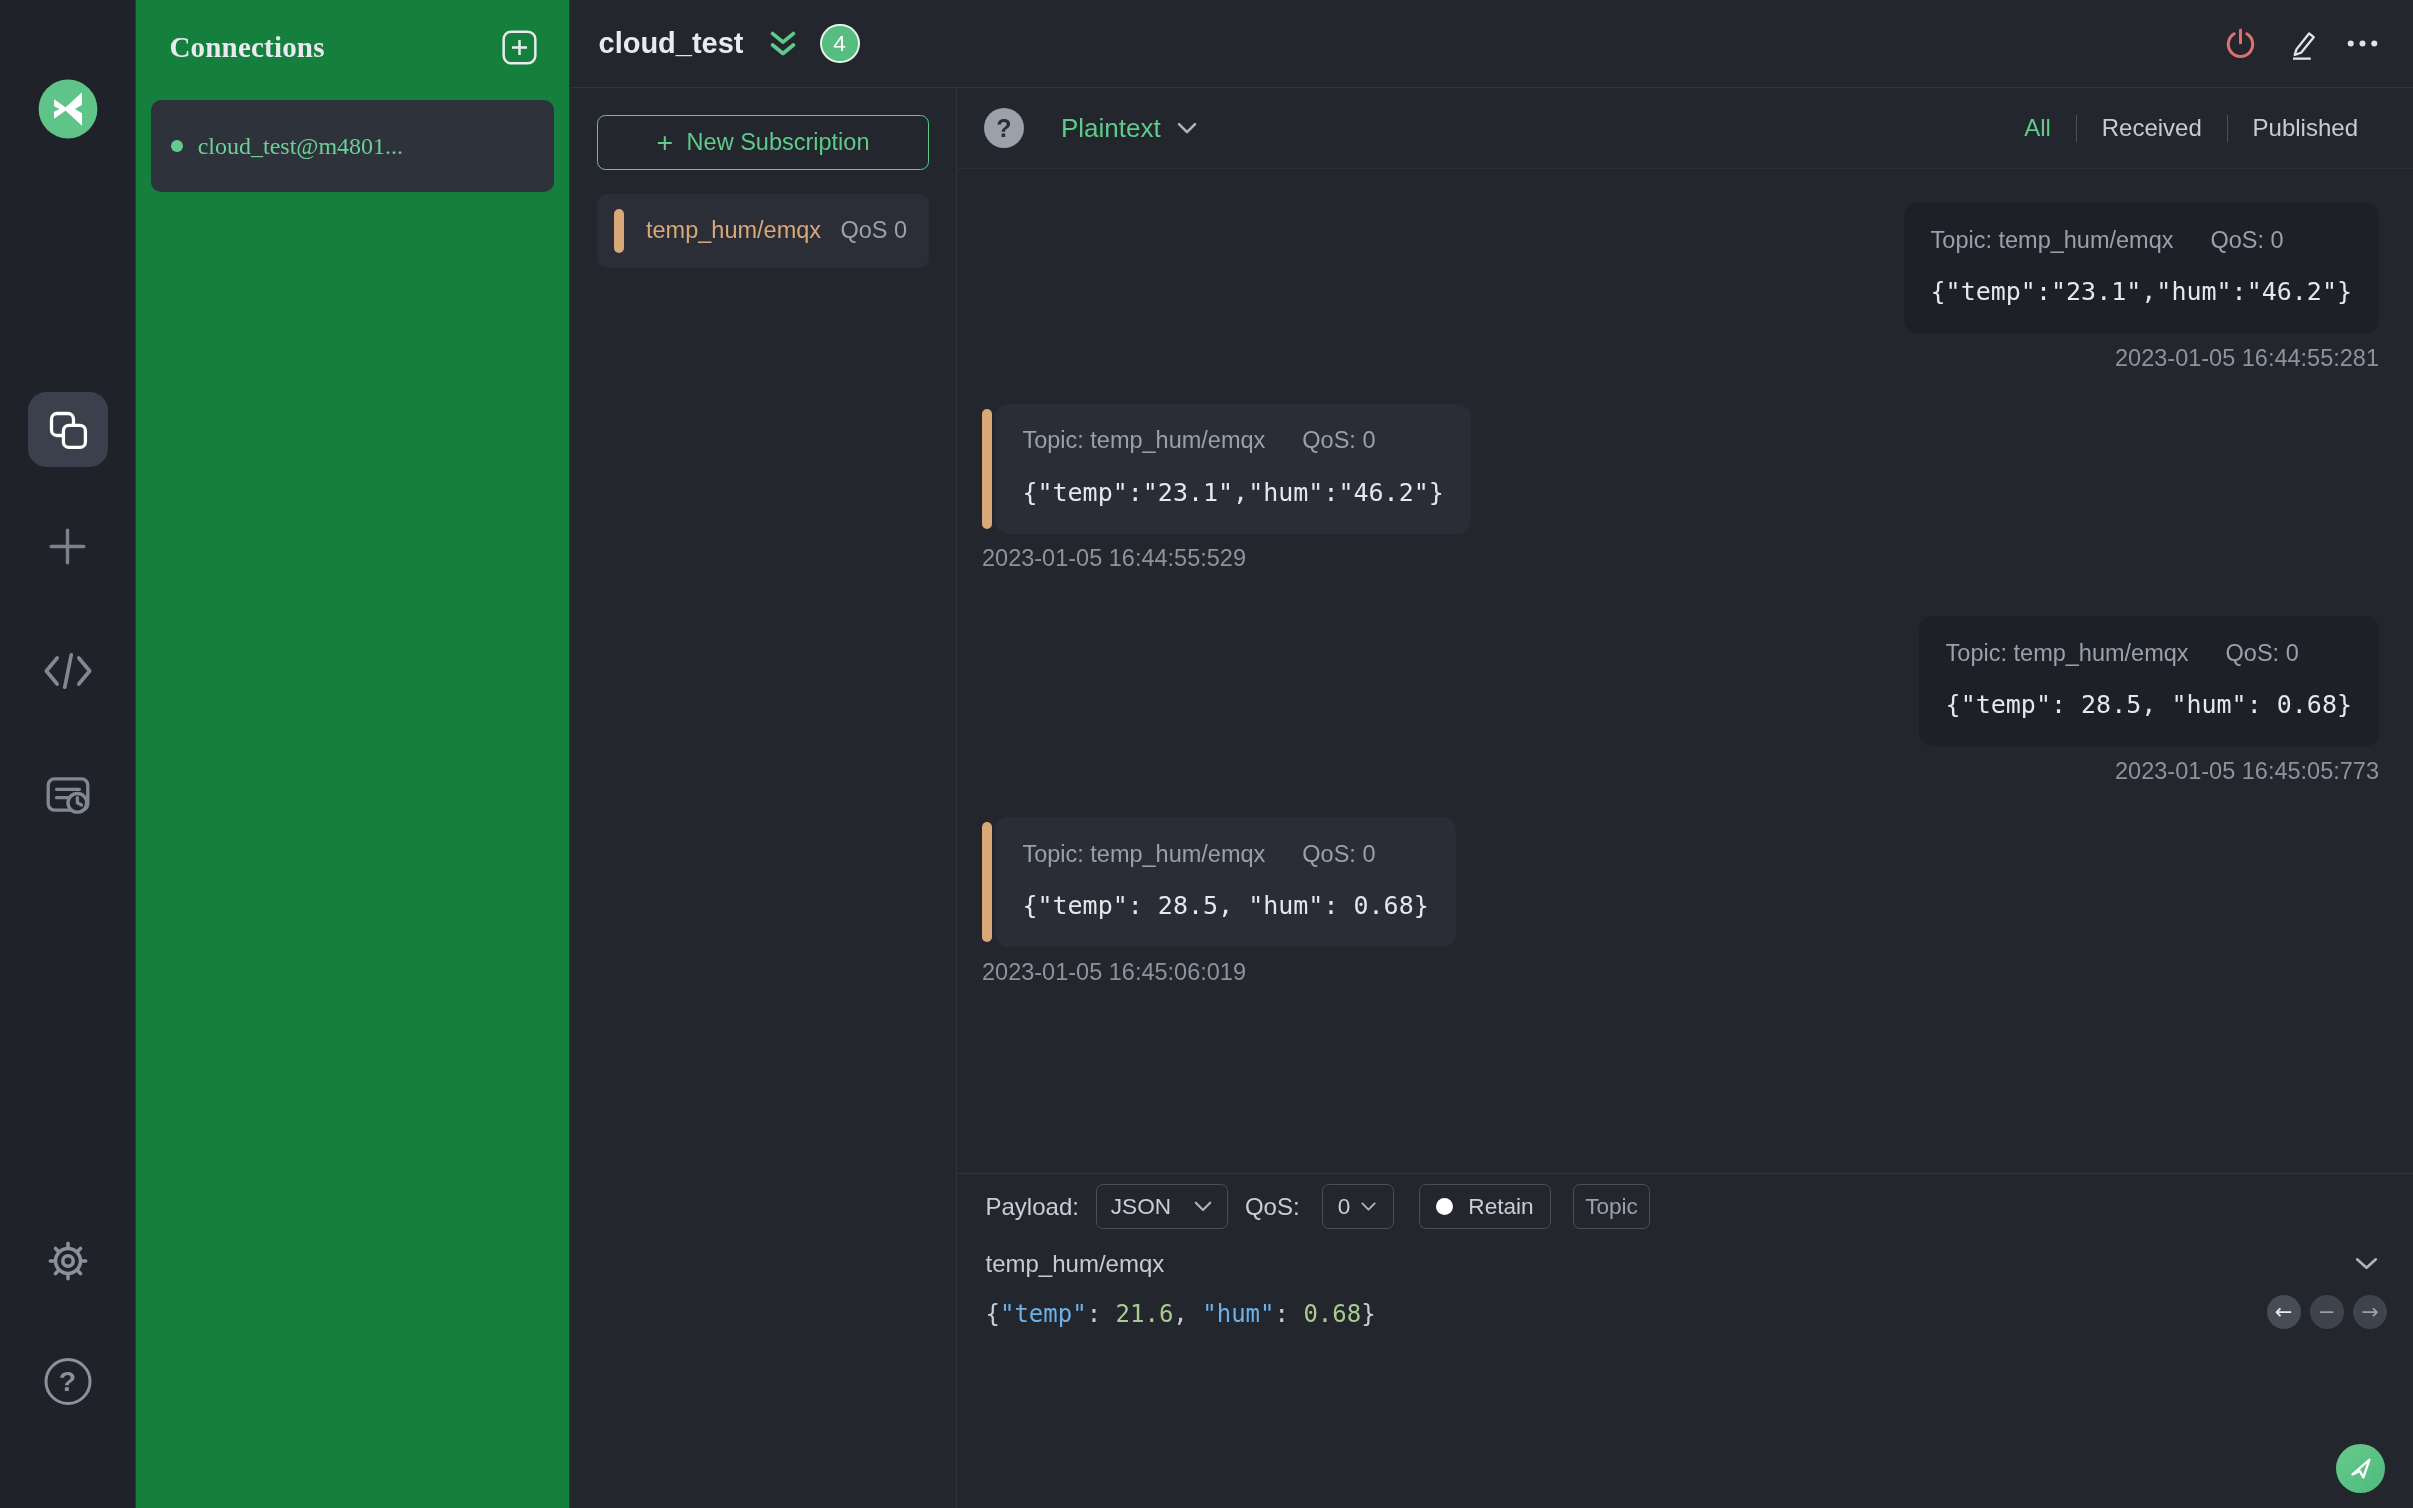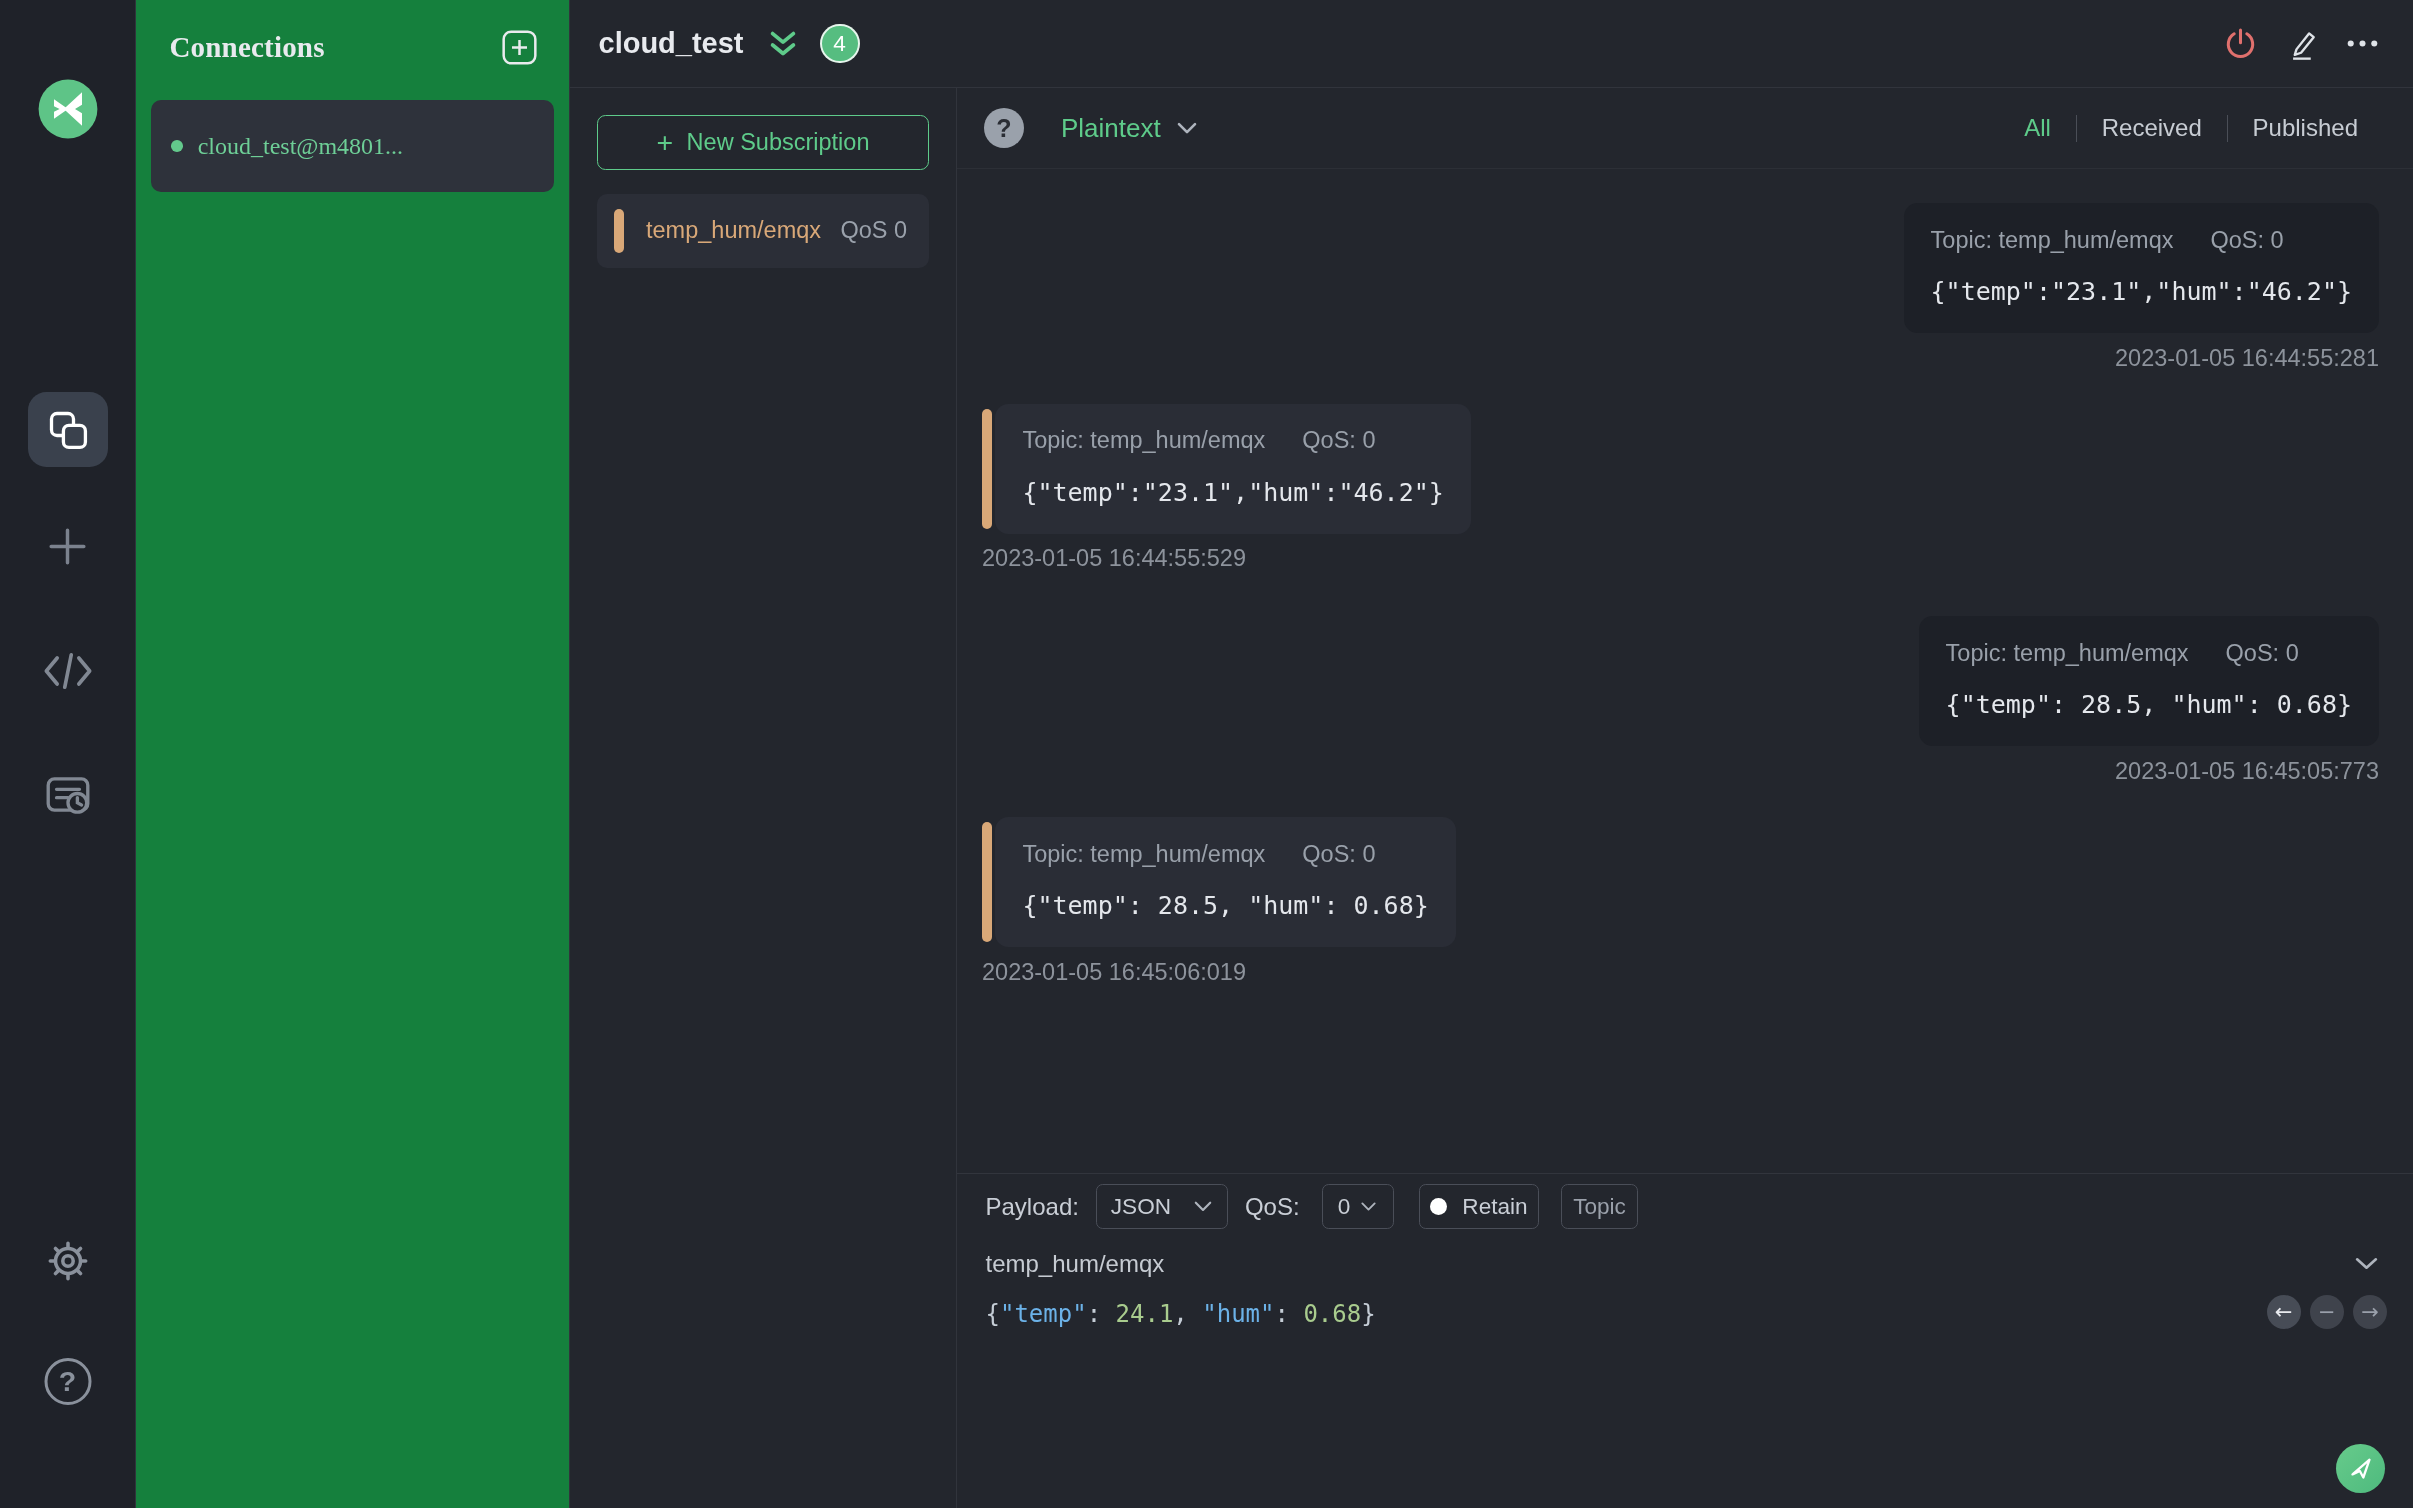--- a/index.html
+++ b/index.html
@@ -75,21 +75,21 @@
   .stamp { margin-top:11.7px; color:#8d939c; font-size:23.5px; }
   .mt1 { margin-top:34px; } .mt2 { margin-top:32px; } .mt3 { margin-top:44px; } .mt4 { margin-top:32px; }
 
   
   .publish { flex-shrink:0; border-top:0.8px solid #32353d; }
   .pub-bar { height:65px; display:flex; align-items:center; padding:0 28.5px; gap:17px; }
   .pub-label { color:#c9ced6; font-size:24px; }
   .ctrl { height:45px; border:0.8px solid #4a4e58; border-radius:6.7px; display:flex; align-items:center; justify-content:center; color:#c9ced6; font-size:22.6px; background:transparent; font-family:inherit; }
   .ctrl.fmt { width:132px; gap:22px; }
   .ctrl.qos { width:72px; gap:10px; margin-left:5px; }
-  .ctrl.retain { width:120px; gap:15px; margin-left:8.4px; }
+  .ctrl.retain { width:132px; gap:15px; margin-left:8.4px; }
   .retain-dot { width:17px; height:17px; border-radius:50%; background:#fff; }
   .ctrl.meta { width:77px; color:#9aa0aa; margin-left:5px; }
   .topic-row { height:49px; display:flex; align-items:center; padding:0 34px 0 28.5px; }
   .topic-value { color:#c6cbd2; font-size:24px; flex:1; }
   .editor { position:relative; flex-shrink:0; height:220px; padding:11.7px 28.5px; font-family:"DejaVu Sans Mono", monospace; font-size:24px; }
   .tok-punct { color:#c5cdd6; } .tok-key { color:#6cb2e8; } .tok-num { color:#a9cc8e; }
   .history { position:absolute; top:6.7px; right:26px; display:flex; gap:9.2px; }
   .hbtn { width:34px; height:34px; border-radius:50%; background:#3f434c; color:#9aa0ab; font-size:21px; display:flex; align-items:center; justify-content:center; font-family:"DejaVu Sans", sans-serif; }
   .hbtn.lit { background:#474c56; color:#e8eaee; }
   .send-btn { position:absolute; right:28px; bottom:15px; width:49px; height:49px; border-radius:50%; background:linear-gradient(135deg,#67cb8b,#4eba7e); display:flex; align-items:center; justify-content:center; }
@@ -326,21 +326,21 @@
           </div>
           <div class="topic-row">
             <span class="topic-value">temp_hum/emqx</span>
             <span>
               <svg viewBox="0 0 24 14" width="25" height="15" fill="none" stroke="#aeb4bd" stroke-width="2.6" stroke-linecap="round" stroke-linejoin="round">
                   <path d="M3 3 L12 11 L21 3"></path>
                 </svg>
             </span>
           </div>
           <div class="editor">
-            <span class="tok-punct">{</span><span class="tok-key">"temp"</span><span class="tok-punct">: </span><span class="tok-num">24.1</span><span class="tok-punct">, </span><span class="tok-key">"hum"</span><span class="tok-punct">: </span><span class="tok-num">0.68</span><span class="tok-punct">}</span>
+            <span class="tok-punct">{</span><span class="tok-key">"temp"</span><span class="tok-punct">: </span><span class="tok-num">21.6</span><span class="tok-punct">, </span><span class="tok-key">"hum"</span><span class="tok-punct">: </span><span class="tok-num">0.68</span><span class="tok-punct">}</span>
 
             <span class="history">
               <span class="hbtn lit">←</span>
               <span class="hbtn">−</span>
               <span class="hbtn">→</span>
             </span>
 
             <span class="send-btn">
               <span>
                 <svg viewBox="0 0 44 44" width="34" height="34" fill="none" stroke="#ffffff" stroke-width="3" stroke-linejoin="round">

